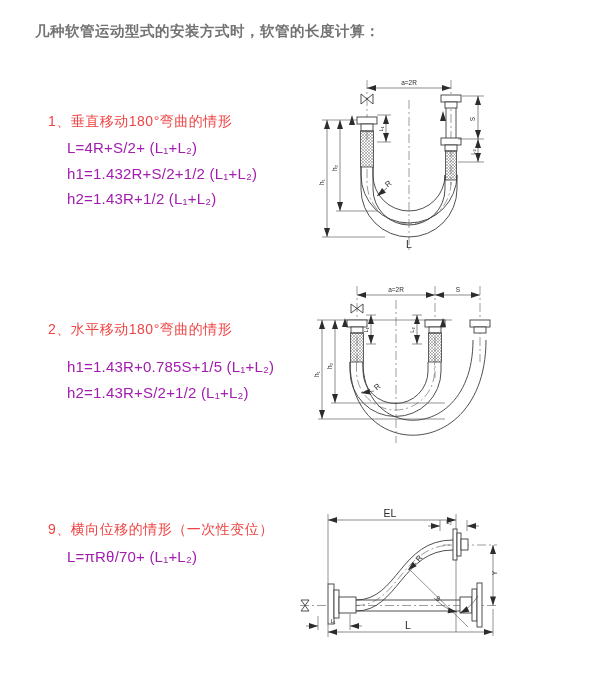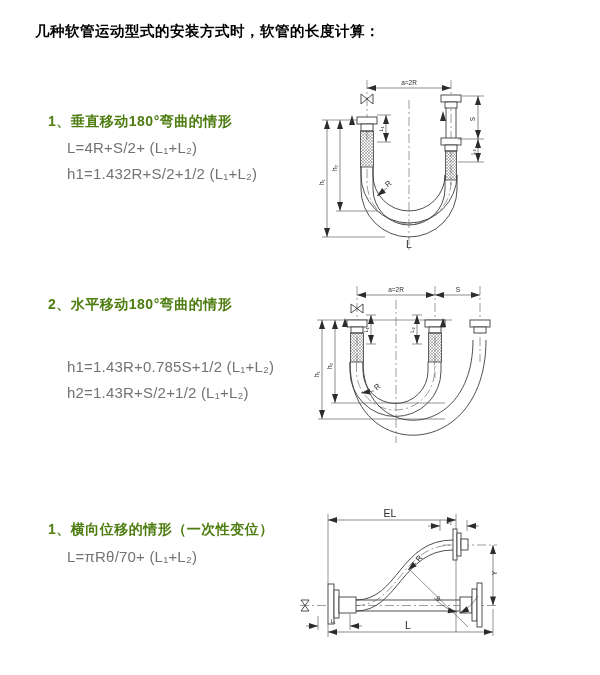--- a/index.html
+++ b/index.html
@@ -4,27 +4,27 @@
 <style>
   html,body{margin:0;padding:0;}
   body{
     width:600px;height:675px;background:#ffffff;
     font-family:"Liberation Sans","DejaVu Sans",sans-serif;
     color:#1f1f1f;overflow:hidden;
   }
   .page{position:relative;width:600px;height:675px;background:#ffffff;}
   .doc-title{
     position:absolute;left:35px;top:22px;
-    font-size:14.5px;font-weight:700;letter-spacing:0.5px;color:#000000;
+    font-size:14.5px;font-weight:700;letter-spacing:0.5px;color:#737373;
   }
   .section-heading{
-    position:absolute;font-size:14px;font-weight:700;letter-spacing:0.5px;color:#4d7c0f;
+    position:absolute;font-size:14px;font-weight:400;letter-spacing:0.5px;color:#ef4444;
   }
   .formula{
-    position:absolute;left:67px;font-size:15px;color:#737373;letter-spacing:0.2px;
+    position:absolute;left:67px;font-size:15px;color:#a21caf;letter-spacing:0.2px;
   }
   svg{position:absolute;overflow:visible;}
   svg text{font-family:"Liberation Sans","DejaVu Sans",sans-serif;fill:#2c2c2c;}
   .ln{stroke:#3c3c3c;stroke-width:0.9;fill:none;}
   .thin{stroke:#4a4a4a;stroke-width:0.6;fill:none;}
   .cl{stroke:#5a5a5a;stroke-width:0.6;fill:none;stroke-dasharray:9 3 2 3;}
   .dimln{stroke:#3c3c3c;stroke-width:0.6;fill:none;}
   .braid{fill:url(#braid);stroke:#3c3c3c;stroke-width:0.8;}
   .part{fill:#ffffff;stroke:#3c3c3c;stroke-width:0.9;}
   .solidarrow{fill:#2c2c2c;stroke:none;}
@@ -36,26 +36,27 @@
 </head>
 <body>
 
 <div class="page">
 
   <div class="doc-title">几种软管运动型式的安装方式时，软管的长度计算：</div>
 
   <div class="section-heading" style="left:48px;top:113px;">1、垂直移动180°弯曲的情形</div>
   <div class="formula" style="top:139px;">L=4R+S/2+ (L₁+L₂)</div>
   <div class="formula" style="top:165px;text-align:right;">h1=1.432R+S/2+1/2 (L₁+L₂)</div>
-
-  <div class="section-heading" style="left:48px;top:296px;">2、水平移动180°弯曲的情形</div>
-  <div class="formula" style="top:358px;">h1=1.43R+0.785S+1/2 (L₁+L₂)</div>
+  <div class="formula" style="top:190px;">h2=1.43R+1/2 (L₁+L₂)</div>
+
+  <div class="section-heading" style="left:48px;top:321px;">2、水平移动180°弯曲的情形</div>
+  <div class="formula" style="top:358px;">h1=1.43R+0.785S+1/5 (L₁+L₂)</div>
   <div class="formula" style="top:384px;">h2=1.43R+S/2+1/2 (L₁+L₂)</div>
 
-  <div class="section-heading" style="left:48px;top:521px;">1、横向位移的情形（一次性变位）</div>
+  <div class="section-heading" style="left:48px;top:521px;">9、横向位移的情形（一次性变位）</div>
   <div class="formula" style="top:548px;">L=πRθ/70+ (L₁+L₂)</div>
 
   <svg style="left:313px;top:75px;" width="287" height="180" viewBox="313 75 287 180">
     <defs>
       <pattern id="braid" width="3" height="3" patternUnits="userSpaceOnUse">
         <path d="M0,3 L3,0 M0,0 L3,3" stroke="#6a6a6a" stroke-width="0.45"></path>
       </pattern>
       <marker id="arr" markerWidth="11" markerHeight="8" refX="9.5" refY="4" orient="auto-start-reverse" markerUnits="userSpaceOnUse">
         <path d="M0.5,1 L9.5,4 L0.5,7 Z" fill="#2c2c2c"></path>
       </marker>

